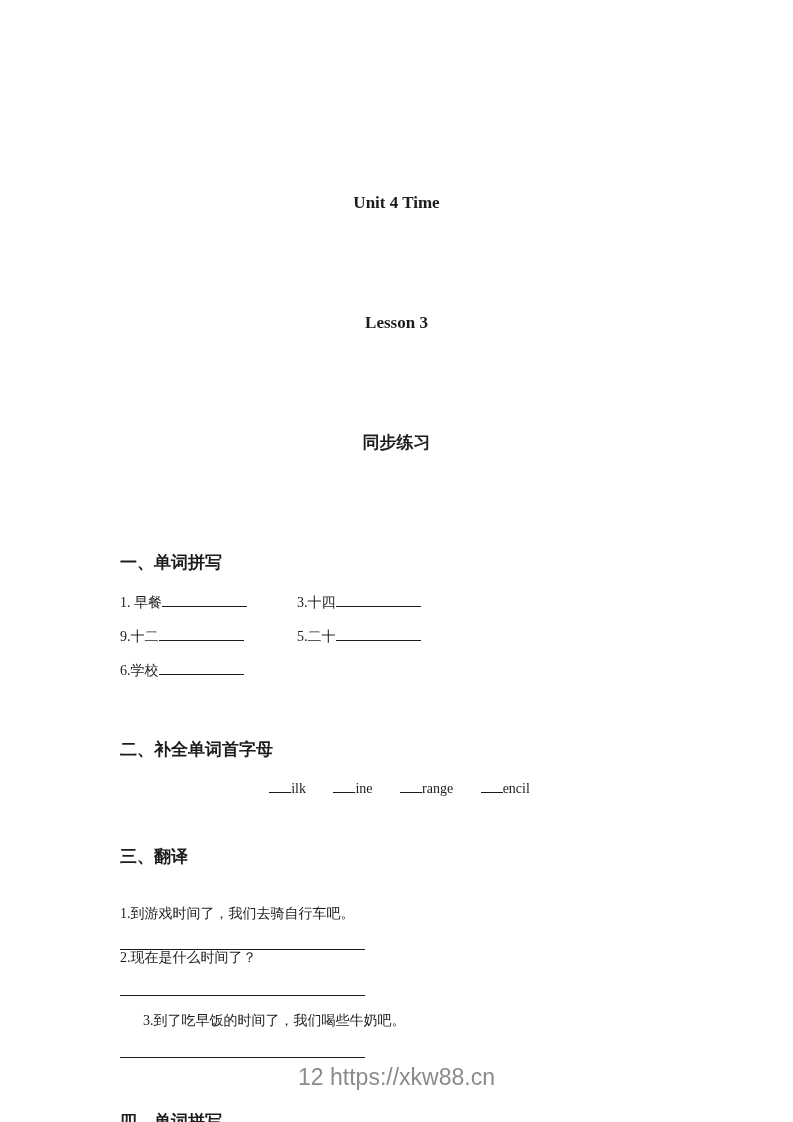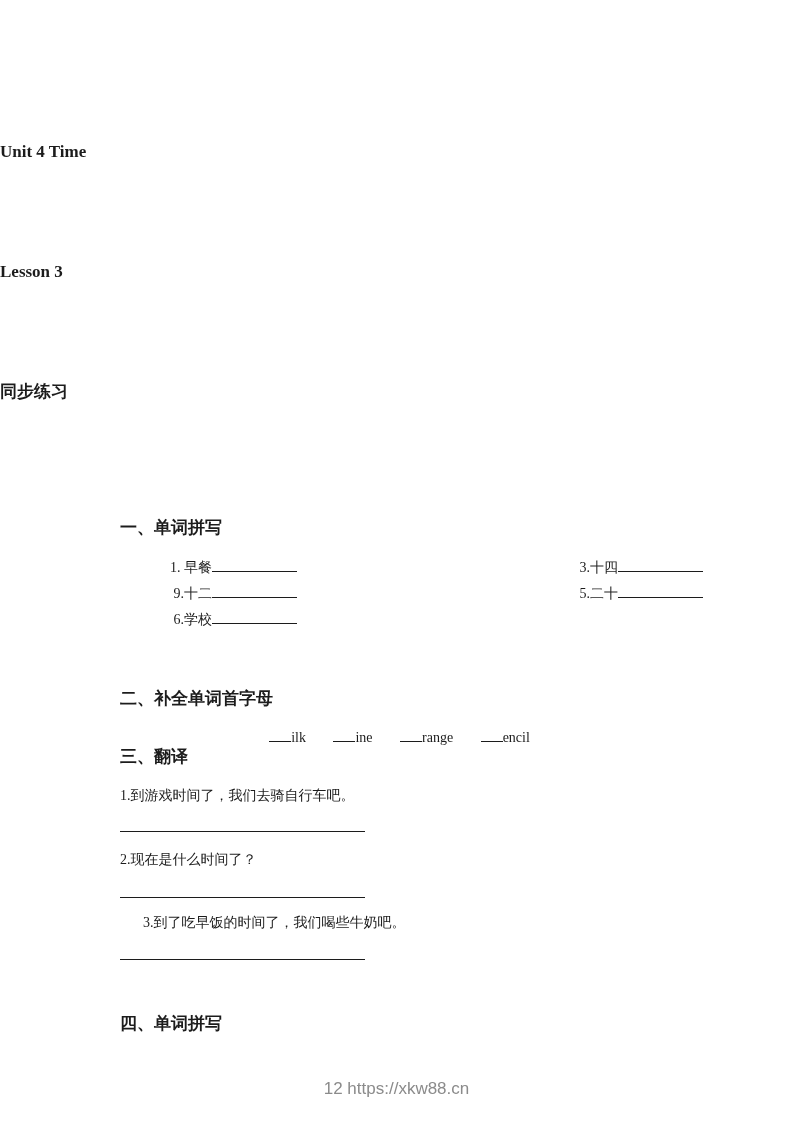--- a/index.html
+++ b/index.html
@@ -6,91 +6,89 @@
   body {
     width: 793px; height: 1122px;
     background: #ffffff;
     color: #1c1c1c;
     font-family: "Liberation Serif", "DejaVu Serif", serif;
     font-size: 14px;
     position: relative;
     overflow: hidden;
   }
   .titles {
-    padding-top: 52px;
-    text-align: left;
+    padding-top: 103px;
+    text-align: center;
     font-weight: bold;
     font-size: 17px;
     line-height: 40px;
     white-space: pre-wrap;
   }
   .content {
     margin-left: 120px;
     margin-right: 90px;
   }
   h2 {
     font-size: 17px;
     font-weight: bold;
     line-height: 22px;
     margin: 0;
     white-space: pre-wrap;
   }
-  .h-s1 { margin-top: 25px; }
+  .h-s1 { margin-top: 9px; }
   .h-s2 { margin-top: 60px; }
-  .h-s3 { }
+  .h-s3 { margin-top: 49px; }
   .h-s4 { margin-top: 53px; }
 
   .s1-grid {
     margin-top: 19px;
     display: grid;
     grid-template-columns: 177px 1fr;
-    row-gap: 8px;
+    row-gap: 16px;
     line-height: 16px;
-    text-align: right;
   }
   .blank {
     display: inline-block;
     border-bottom: 1px solid #1c1c1c;
     height: 13px;
     vertical-align: baseline;
   }
   .w85 { width: 85px; }
   .w22 { width: 22px; }
 
   .letters-row {
     margin-top: 18px;
     line-height: 16px;
     text-align: center;
   }
   .letter-item { margin-right: 24px; }
 
   .trans-q { margin: 0; line-height: 16px; }
-  .tq1 { margin-top: 20px; }
-  .tq2 { margin-top: 20px; }
+  .tq1 { margin-top: 38px; }
+  .tq2 { }
   .tq3 { margin-top: 17px; margin-left: 23px; }
   .trans-line {
     width: 245px;
     height: 0;
     border-bottom: 1px solid #1c1c1c;
   }
   .tl1 { margin-top: 27px; }
   .tl2 { margin-top: 29px; }
   .tl3 { margin-top: 28px; }
 
   .footer {
     position: absolute;
     top: 1066px;
     left: 0;
     width: 100%;
     text-align: center;
     font-family: "Liberation Sans", "DejaVu Sans", sans-serif;
-    font-size: 17px;
+    font-size: 23px;
     color: #8b8b8b;
     line-height: 22px;
-    margin-top: 12px;
   }
 </style>
 </head>
 <body>
 
 <div class="page">
 
   <header class="titles">
     <div>Unit 4 Time</div>
     <div>Lesson 3</div>

